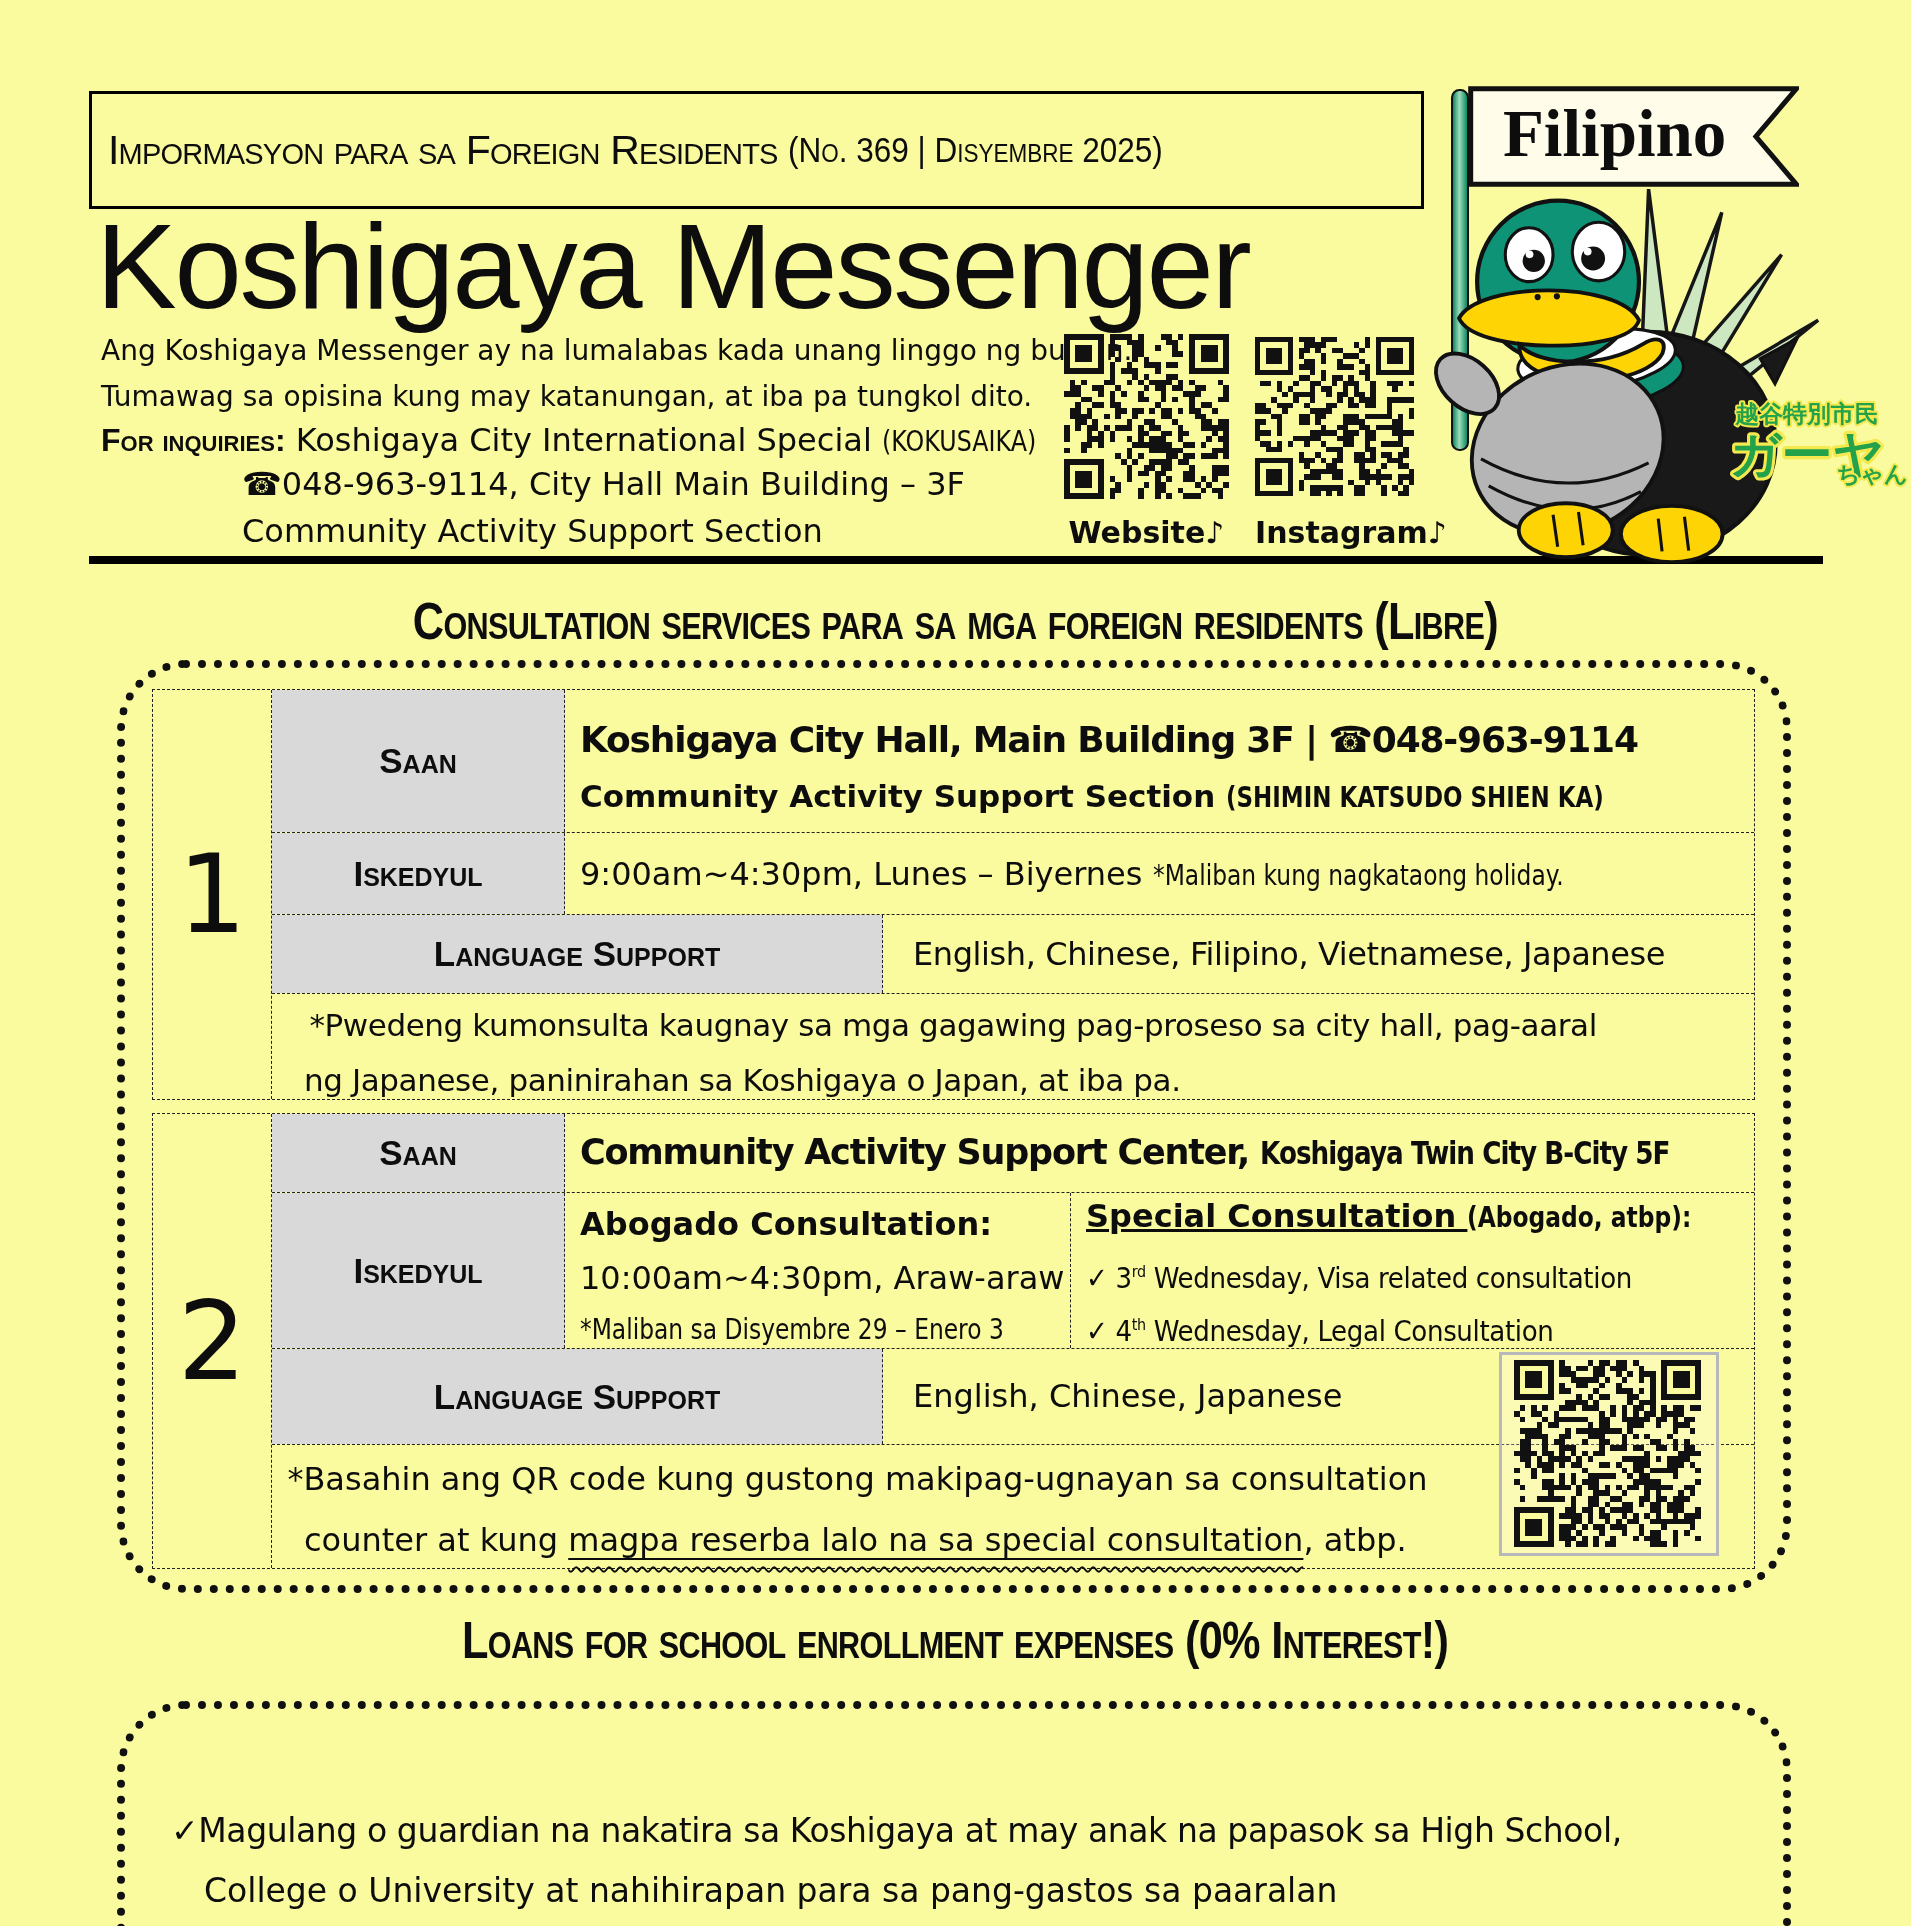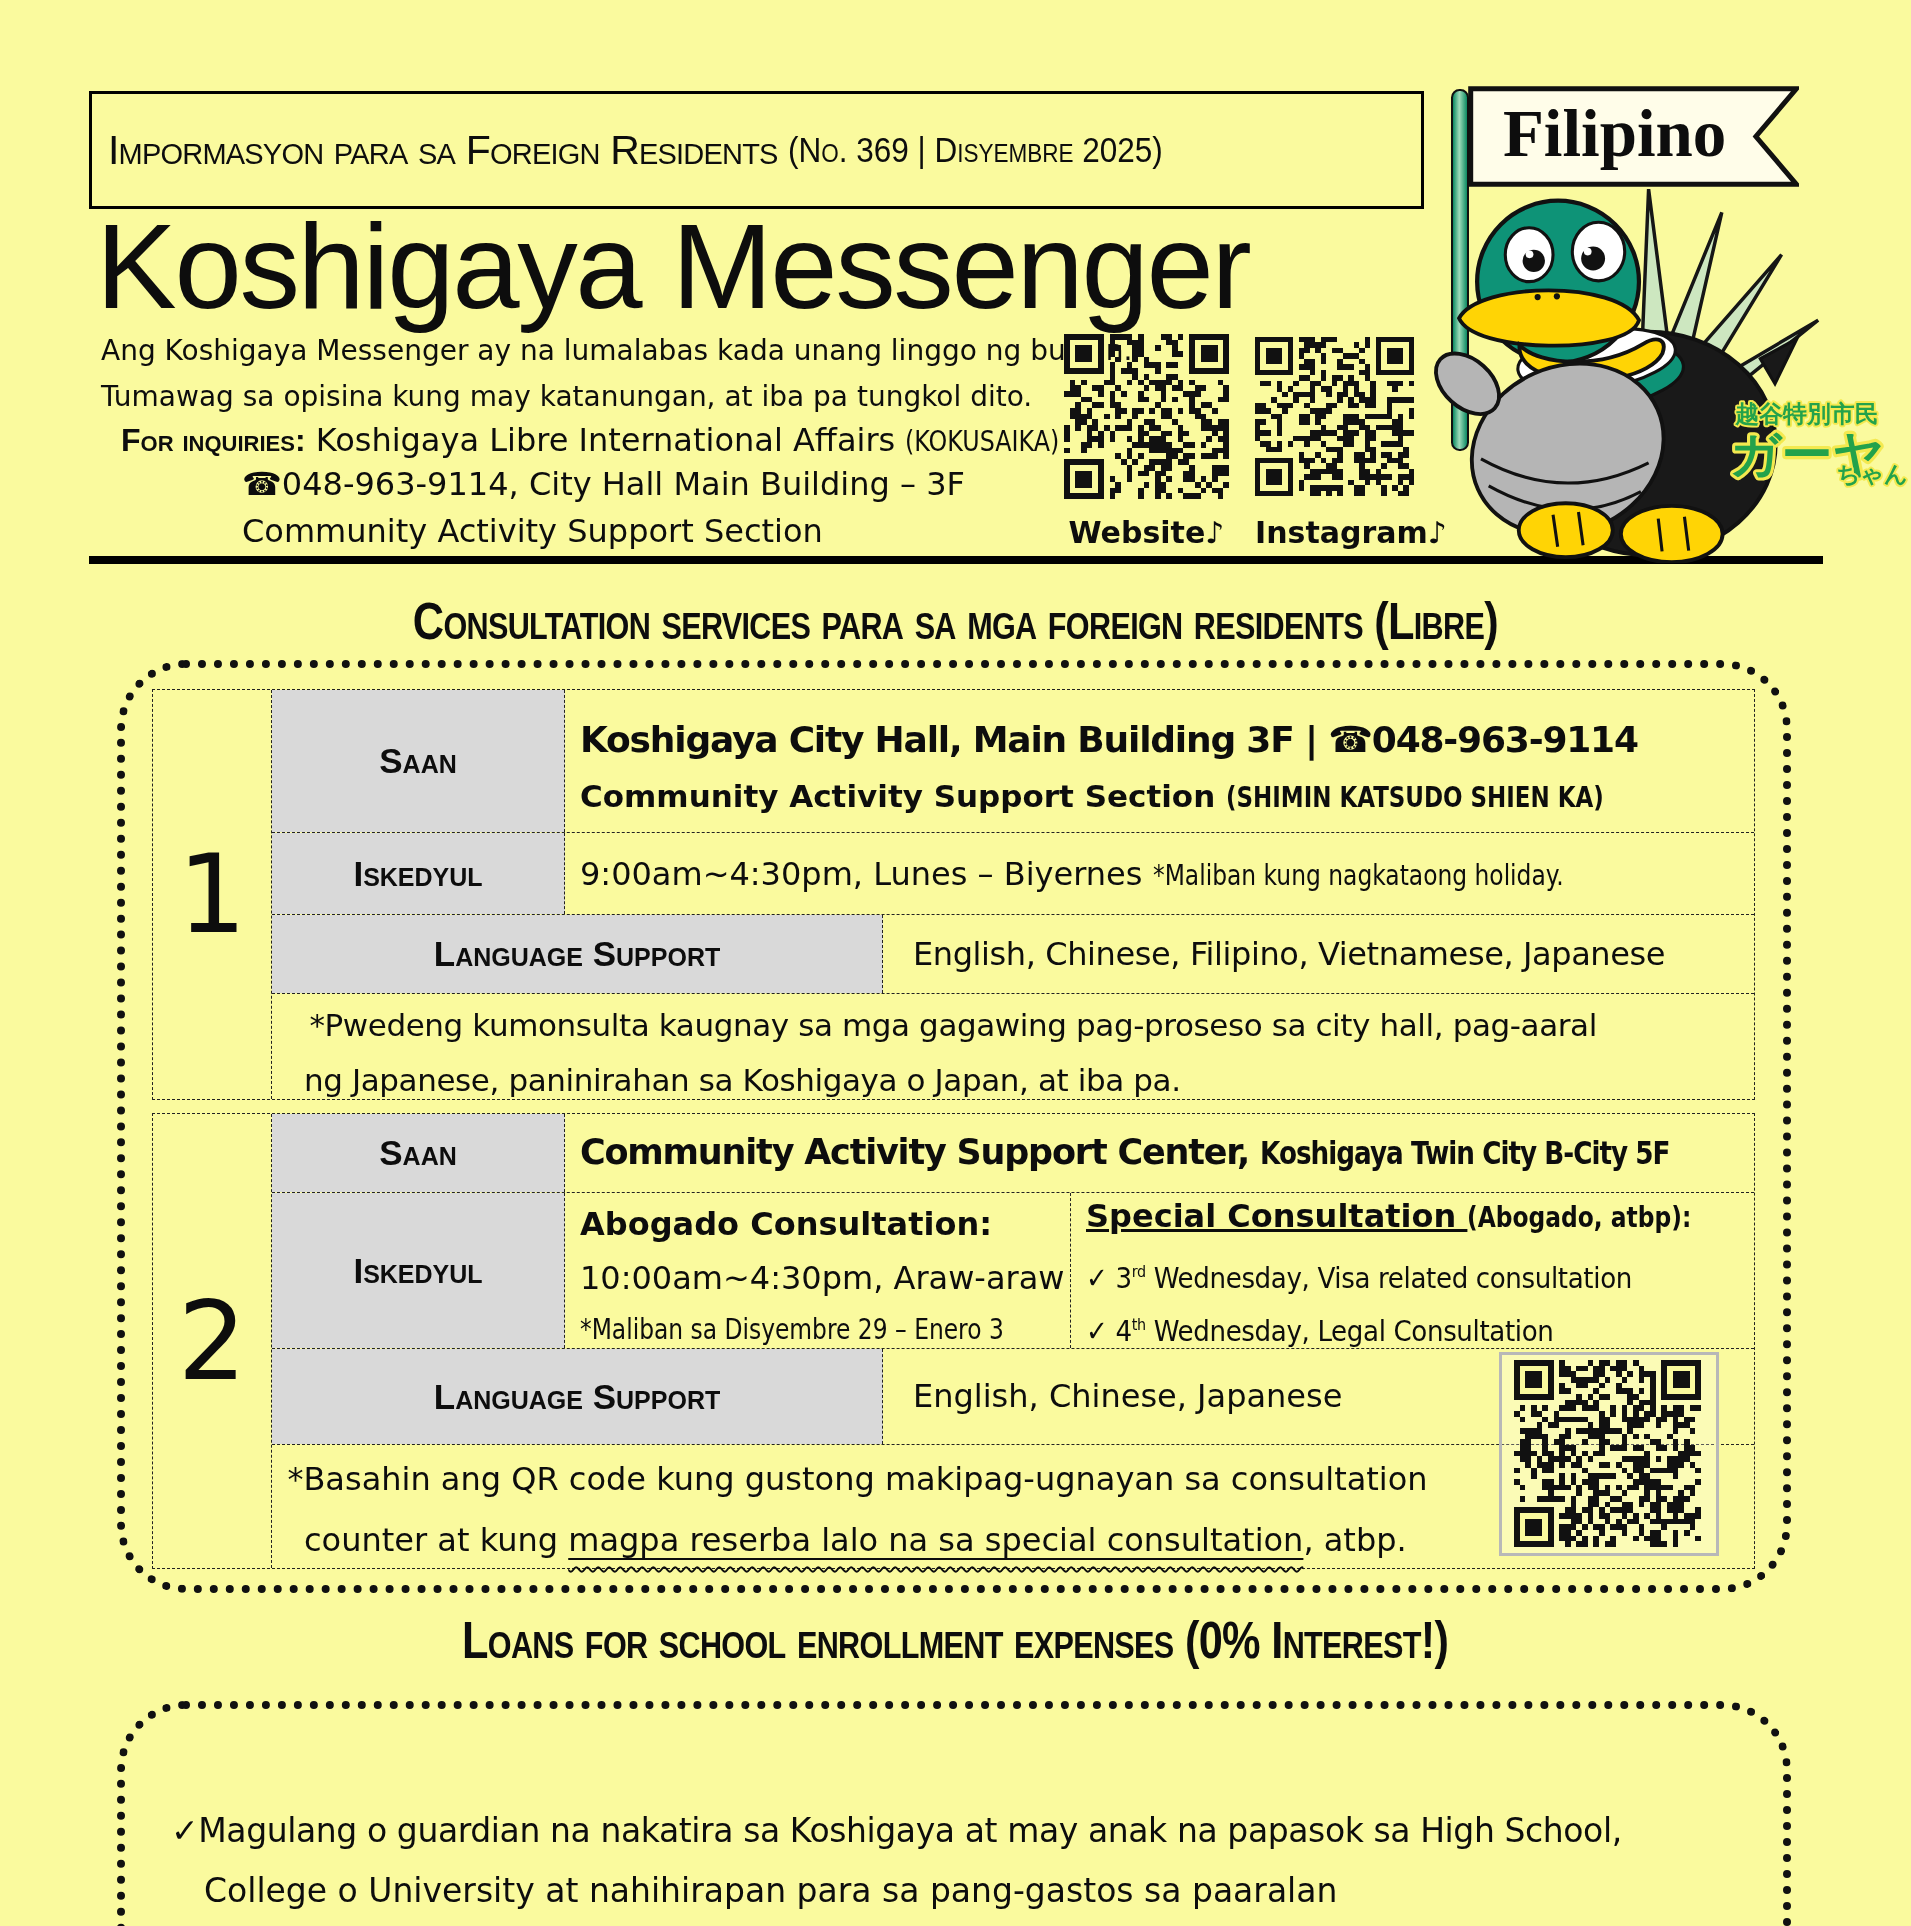--- a/index.html
+++ b/index.html
@@ -36,21 +36,21 @@
   <div class="abs line" style="left:89px;top:91px;width:1335px;height:118px;border:3.5px solid #000;display:flex;align-items:center;padding-left:16px;box-sizing:border-box;">
     <span class="ls sc" style="font-size:41px;font-weight:500;letter-spacing:-0.8px;">Impormasyon para sa Foreign Residents</span>
     <span class="ls sc cond9" style="font-size:35px;margin-left:10.8px;">(No. 369 | Disyembre 2025)</span>
   </div>
 
   <div class="abs line ls" style="left:96px;top:196px;font-size:121px;letter-spacing:-2.3px;">Koshigaya Messenger</div>
 
   <div class="abs line" style="left:101px;top:334px;font-size:28px;">Ang Koshigaya Messenger ay na lumalabas kada unang linggo ng buwan.</div>
   <div class="abs line" style="left:101px;top:380px;font-size:28px;">Tumawag sa opisina kung may katanungan, at iba pa tungkol dito.</div>
   <div class="abs line" style="left:101px;top:421px;font-size:32px;">
-    <span class="ls sc" style="font-weight:600;margin-left:20px;">For inquiries:</span><span> Koshigaya Libre International Affairs </span><span class="cond" style="font-size:29px;">(KOKUSAIKA)</span>
+    <span class="ls sc" style="font-weight:600;">For inquiries:</span><span> Koshigaya City International Special </span><span class="cond" style="font-size:29px;">(KOKUSAIKA)</span>
   </div>
   <div class="abs line" style="left:242px;top:465px;font-size:32px;">☎048-963-9114, City Hall Main Building – 3F</div>
   <div class="abs line" style="left:242px;top:512px;font-size:32px;">Community Activity Support Section</div>
 
   <div class="abs qr" style="left:1064px;top:334px;width:165px;height:165px;"><svg viewBox="0 0 29 29" width="100%" height="100%" shape-rendering="crispEdges">
         <g fill="#111">
           <rect x="8" y="0" width="1" height="1"></rect>
           <rect x="9" y="0" width="1" height="1"></rect>
           <rect x="10" y="0" width="1" height="1"></rect>
           <rect x="11" y="0" width="1" height="1"></rect>

